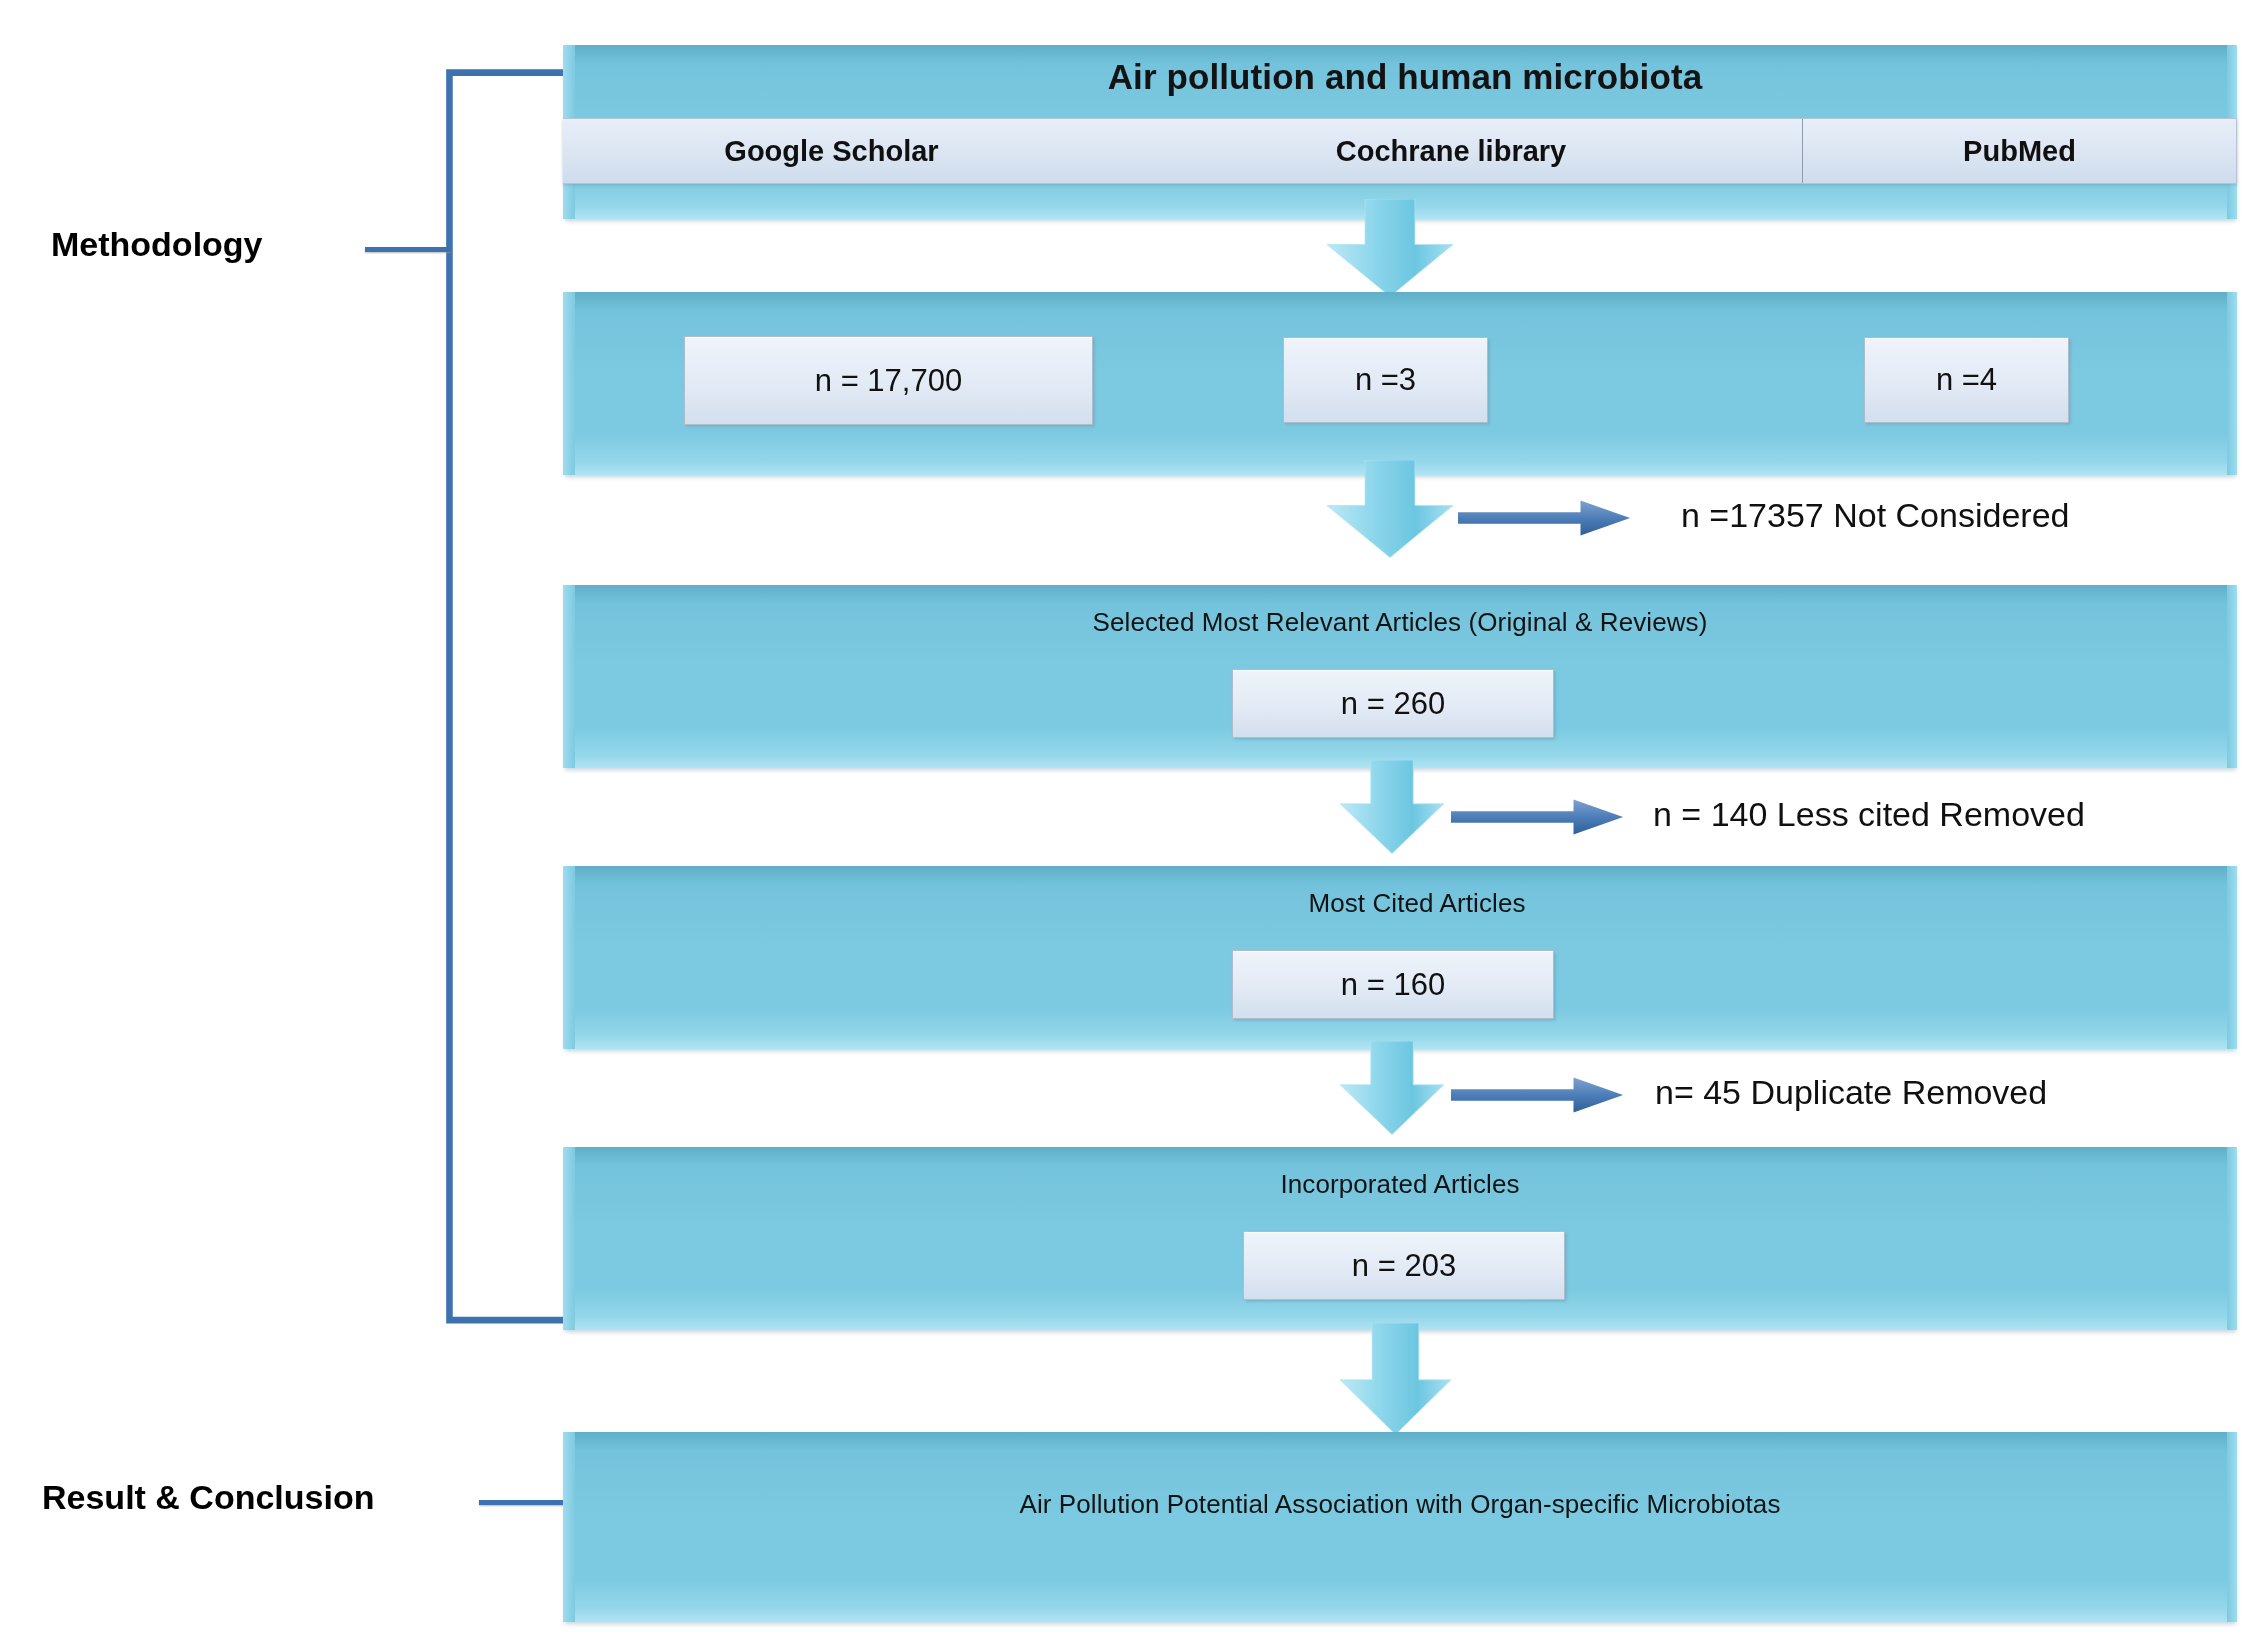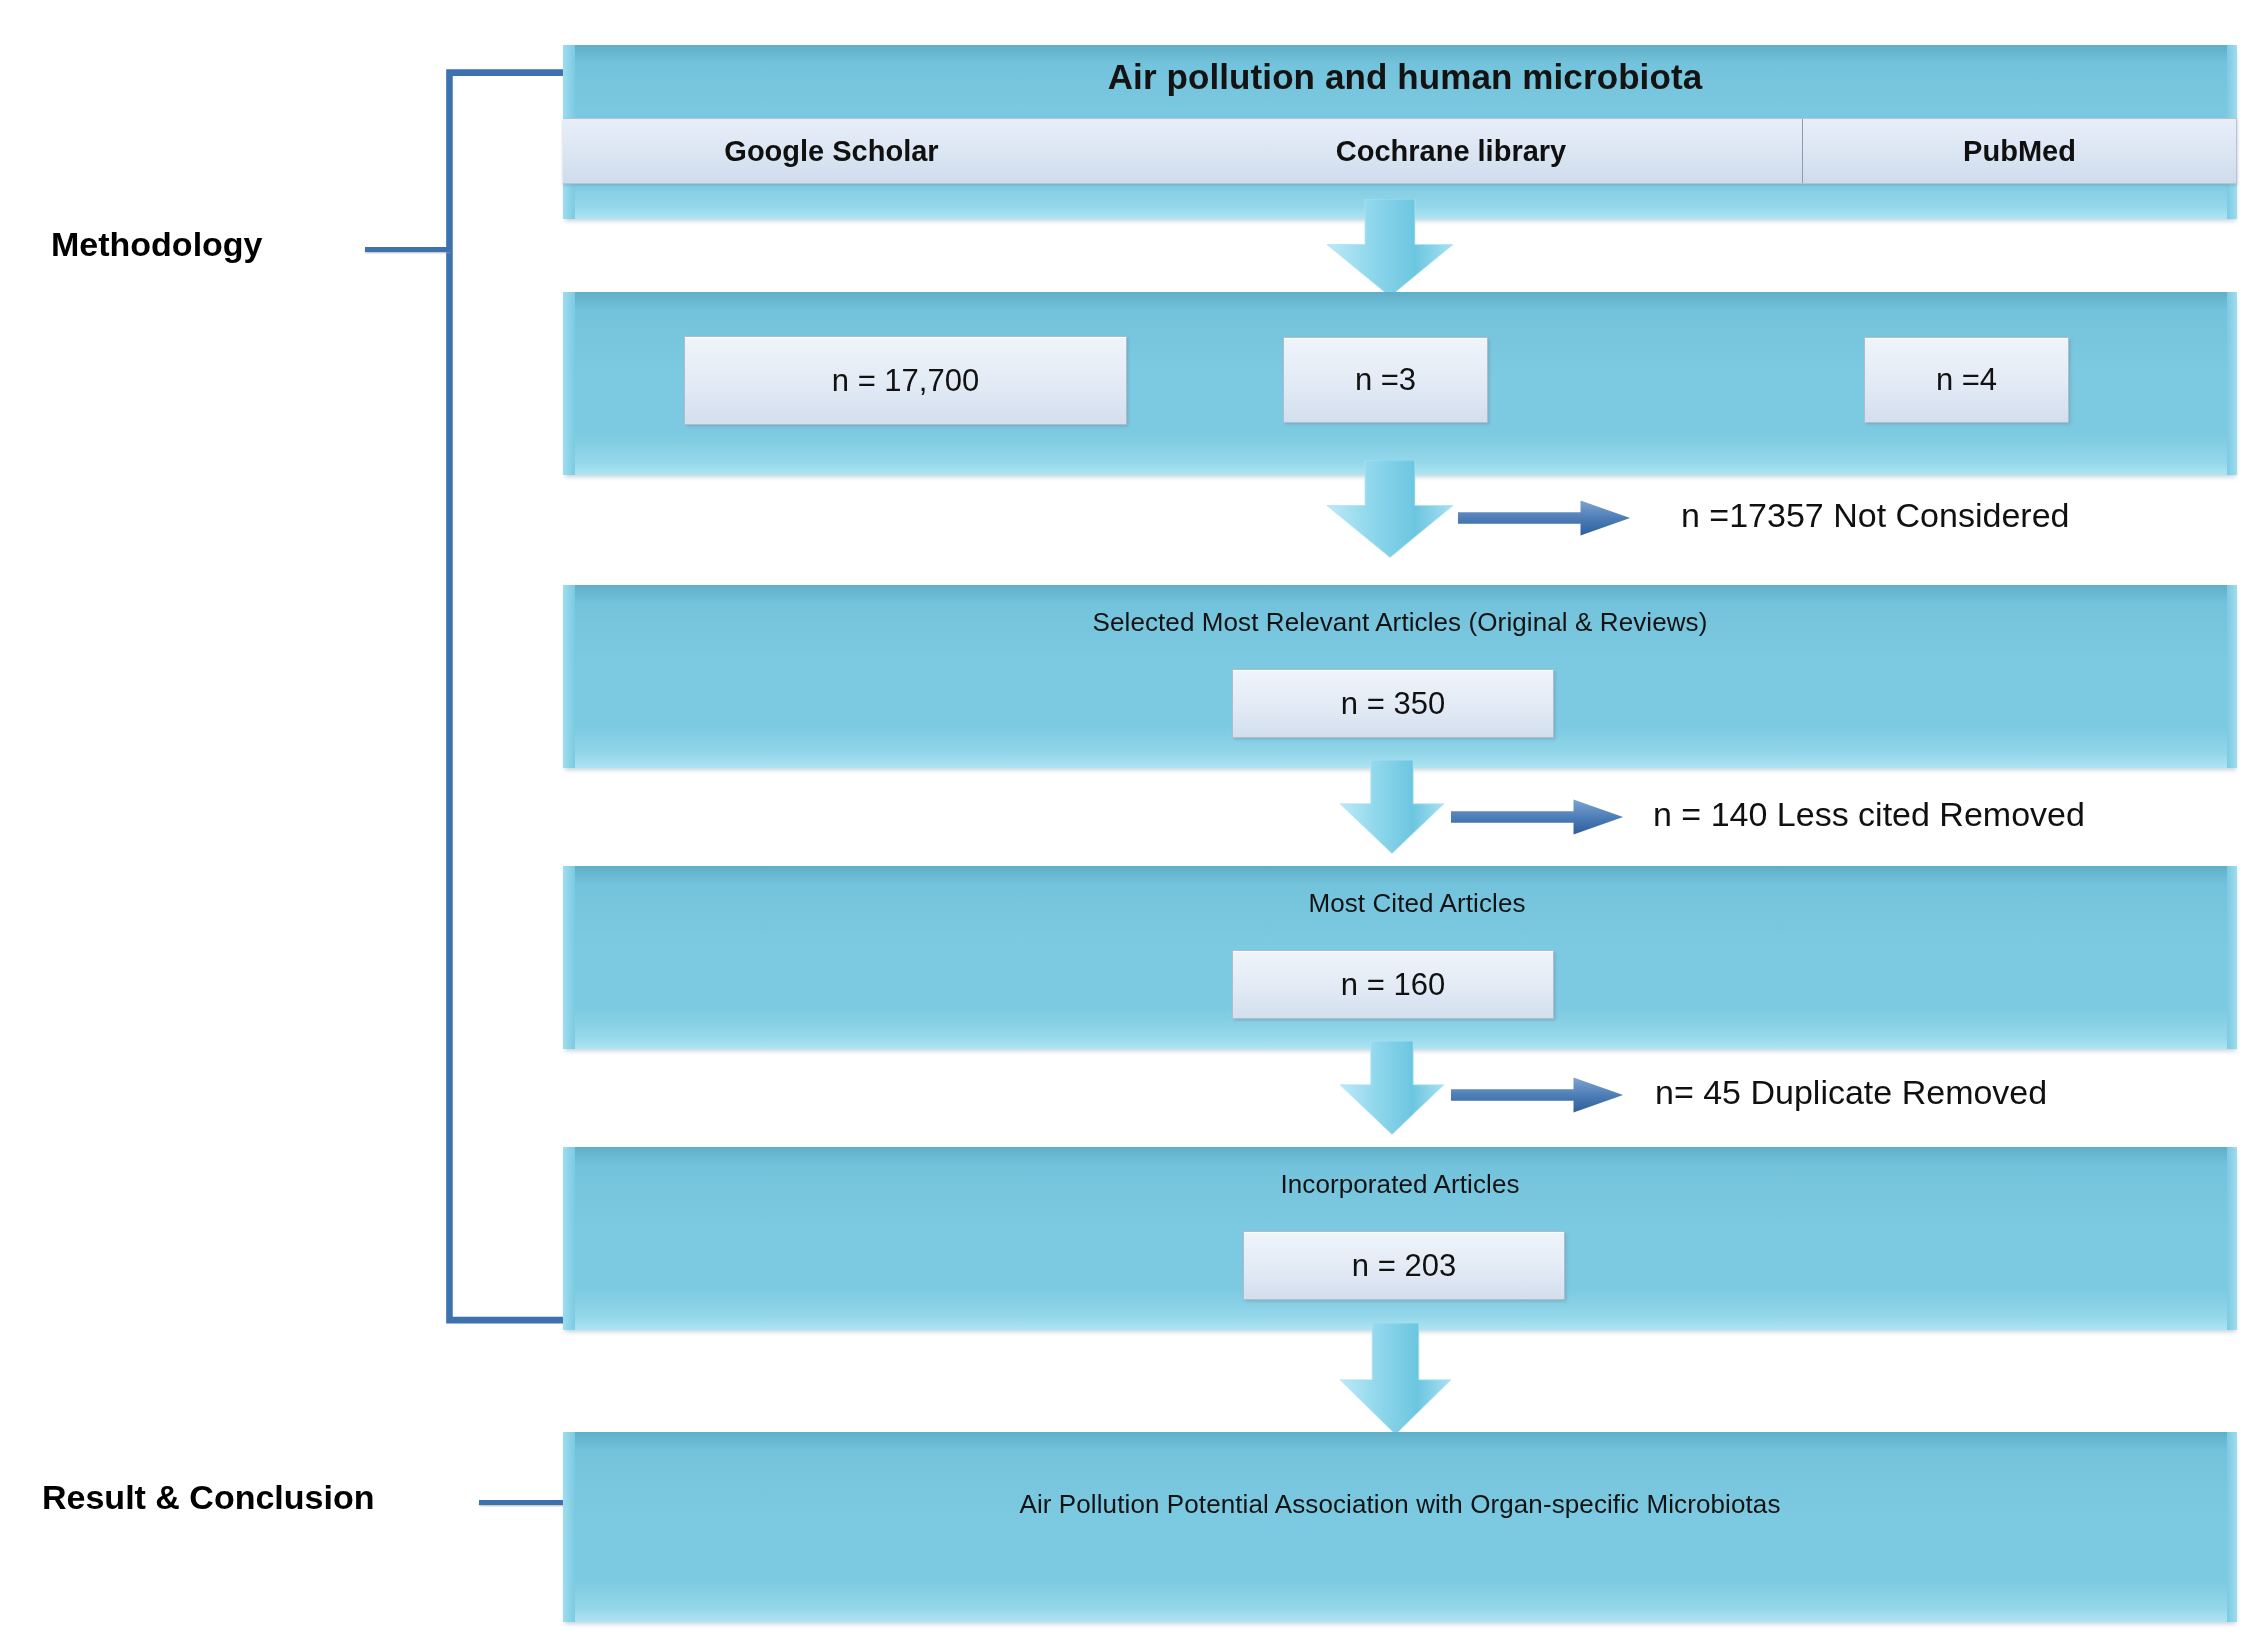--- a/index.html
+++ b/index.html
@@ -155,21 +155,21 @@
           <stop offset="35%" stop-color="#8FD7EC"></stop>
           <stop offset="70%" stop-color="#6CC6E0"></stop>
           <stop offset="100%" stop-color="#A8E1F2"></stop>
         </linearGradient>
       </defs>
       <path d="M56 0 L124 0 L124 62 L176 62 L90 133 L4 62 L56 62 Z" fill="url(#ag1)" stroke="#AEE2F2" stroke-width="1"></path>
     </svg>
   </div>
 
   <div class="flowbox" style="left:563px;top:292px;width:1674px;height:183px;">
-    <div class="chip" style="left:121px;top:44px;width:443px;height:89px;">
+    <div class="chip" style="left:121px;top:44px;width:409px;height:89px;">
       <span>n = 17,700</span>
     </div>
     <div class="chip" style="left:720px;top:45px;width:205px;height:86px;">
       <span>n =3</span>
     </div>
     <div class="chip" style="left:1301px;top:45px;width:205px;height:86px;">
       <span>n =4</span>
     </div>
   </div>
 
@@ -189,21 +189,21 @@
         </linearGradient>
       </defs>
       <path d="M0 22 L168 22 L168 6 L236 30 L168 54 L168 38 L0 38 Z" fill="url(#sg1)"></path>
     </svg>
   </div>
   <div class="sidenote" style="left:1681px;top:496px;">n =17357 Not Considered</div>
 
   <div class="flowbox" style="left:563px;top:585px;width:1674px;height:183px;">
     <div class="boxtitle" style="top:22px;">Selected Most  Relevant  Articles (Original &amp; Reviews)</div>
     <div class="chip" style="left:669px;top:84px;width:322px;height:69px;">
-      <span>n = 350</span>
+      <span>n = 260</span>
     </div>
   </div>
 
   <div class="downarrow" style="left:1337px;top:760px;width:110px;height:95px;">
     <svg width="110" height="95" viewBox="0 0 150 130">
       <path d="M46 0 L104 0 L104 60 L146 60 L75 128 L4 60 L46 60 Z" fill="url(#ag1)" stroke="#AEE2F2" stroke-width="1"></path>
     </svg>
   </div>
 
   <div class="sidearrow" style="left:1451px;top:795px;width:175px;height:44px;">

